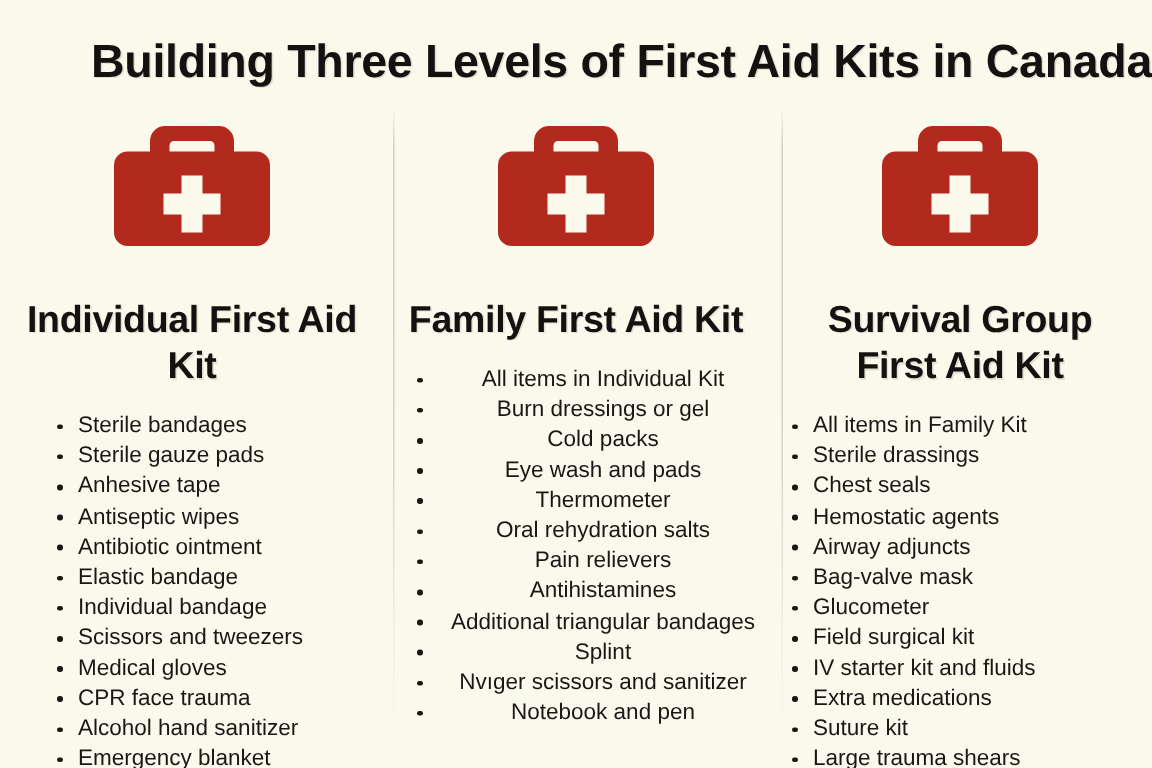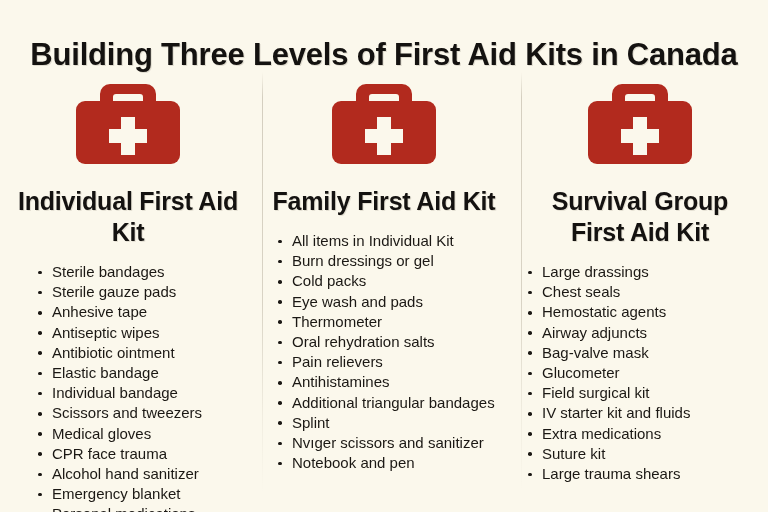--- a/index.html
+++ b/index.html
@@ -21,24 +21,24 @@
     width: 768px;
     height: 512px;
     background: #FBF8EC;
     box-sizing: border-box;
     overflow: hidden;
   }
 
   
   .title {
     position: absolute;
-    top: 36px;
+    top: 22px;
     left: 0;
     width: 768px;
-    text-align: center;
+    text-align: right;
     font-size: 31px;
     line-height: 38px;
     font-weight: 700;
     letter-spacing: -0.2px;
     color: #141210;
     text-shadow: 1px 1px 0 rgba(120,110,95,0.20);
     white-space: nowrap;
   }
 
   
@@ -84,35 +84,35 @@
 
   
   .col-heading {
     font-size: 25px;
     line-height: 31px;
     font-weight: 700;
     text-align: center;
     color: #141210;
     letter-spacing: -0.2px;
     text-shadow: 1px 1px 0 rgba(120,110,95,0.18);
-    margin: 4px 0 14px 0;
+    margin: 16px 0 14px 0;
     padding: 0 6px;
     max-width: 236px;
   }
 
   
   .item-list {
     list-style: none;
     margin: 0;
     padding: 0;
     width: 100%;
     box-sizing: border-box;
   }
   .col-1 .item-list { padding-left: 36px; }
-  .col-2 .item-list { padding-left: 20px; }
+  .col-2 .item-list { padding-left: 20px; text-align: center; }
   .col-3 .item-list { padding-left: 14px; }
 
   .item {
     position: relative;
     font-size: 15px;
     line-height: 20.2px;
     color: #1B1814;
     padding-left: 16px;
     white-space: nowrap;
   }
@@ -187,21 +187,22 @@
     </div>
 
     <div class="column col-3">
       <svg class="kit-icon" viewBox="0 0 108 86">
         <path d="M36 4 h36 a10 10 0 0 1 10 10 v10 h-13 v-7 a3 3 0 0 0 -3 -3 h-24 a3 3 0 0 0 -3 3 v7 h-13 v-10 a10 10 0 0 1 10 -10 z" fill="#B22A1E"></path>
         <rect x="2" y="21" width="104" height="63" rx="9" fill="#B22A1E"></rect>
         <path d="M47 37 h14 v12 h12 v14 h-12 v12 h-14 v-12 h-12 v-14 h12 z" fill="#FBF8EC"></path>
       </svg>
       <h2 class="col-heading">Survival Group First Aid Kit</h2>
       <ul class="item-list">
-        <li class="item">Large drassings</li>
+        <li class="item">All items in Family Kit</li>
+        <li class="item">Sterile drassings</li>
         <li class="item">Chest seals</li>
         <li class="item">Hemostatic agents</li>
         <li class="item">Airway adjuncts</li>
         <li class="item">Bag-valve mask</li>
         <li class="item">Glucometer</li>
         <li class="item">Field surgical kit</li>
         <li class="item">IV starter kit and fluids</li>
         <li class="item">Extra medications</li>
         <li class="item">Suture kit</li>
         <li class="item">Large trauma shears</li>

